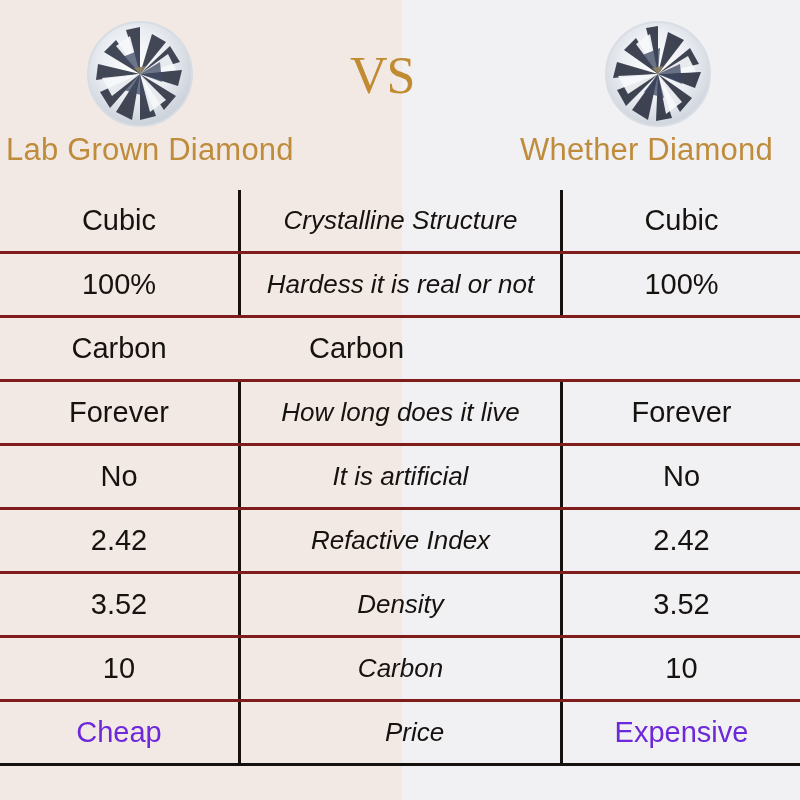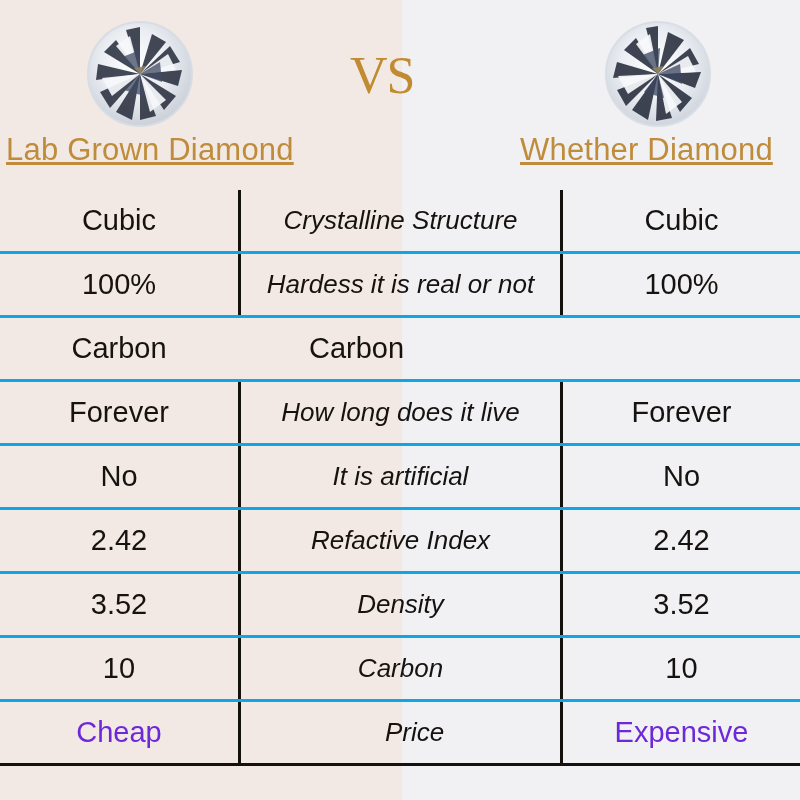--- a/index.html
+++ b/index.html
@@ -47,21 +47,20 @@
   .diamond-wrap svg { display: block; width: 108px; height: 108px; }
 
   .brand-title {
     position: absolute;
     top: 132px;
     font-size: 31px;
     letter-spacing: 0.2px;
     color: #bf8c3c;
     white-space: nowrap;
     font-family: "Liberation Sans", sans-serif;
-    text-decoration: underline;
   }
   .brand-title.left  { left: 6px; }
   .brand-title.right { left: 520px; }
 
   .vs-label {
     position: absolute;
     left: 350px;
     top: 50px;
     font-size: 52px;
     line-height: 1;
@@ -78,21 +77,21 @@
     top: 190px;
     height: 576px;
     display: flex;
     flex-direction: column;
   }
 
   .row {
     flex: 1 1 0;
     display: flex;
     align-items: center;
-    border-bottom: 3px solid #0ea5e9;
+    border-bottom: 3px solid #7f1d1d;
     position: relative;
   }
   .row:first-child { border-top: 0; }
   .row:last-child  { border-bottom: 3px solid #15110f; }
 
   .cell {
     display: flex;
     align-items: center;
     justify-content: center;
     height: 100%;

